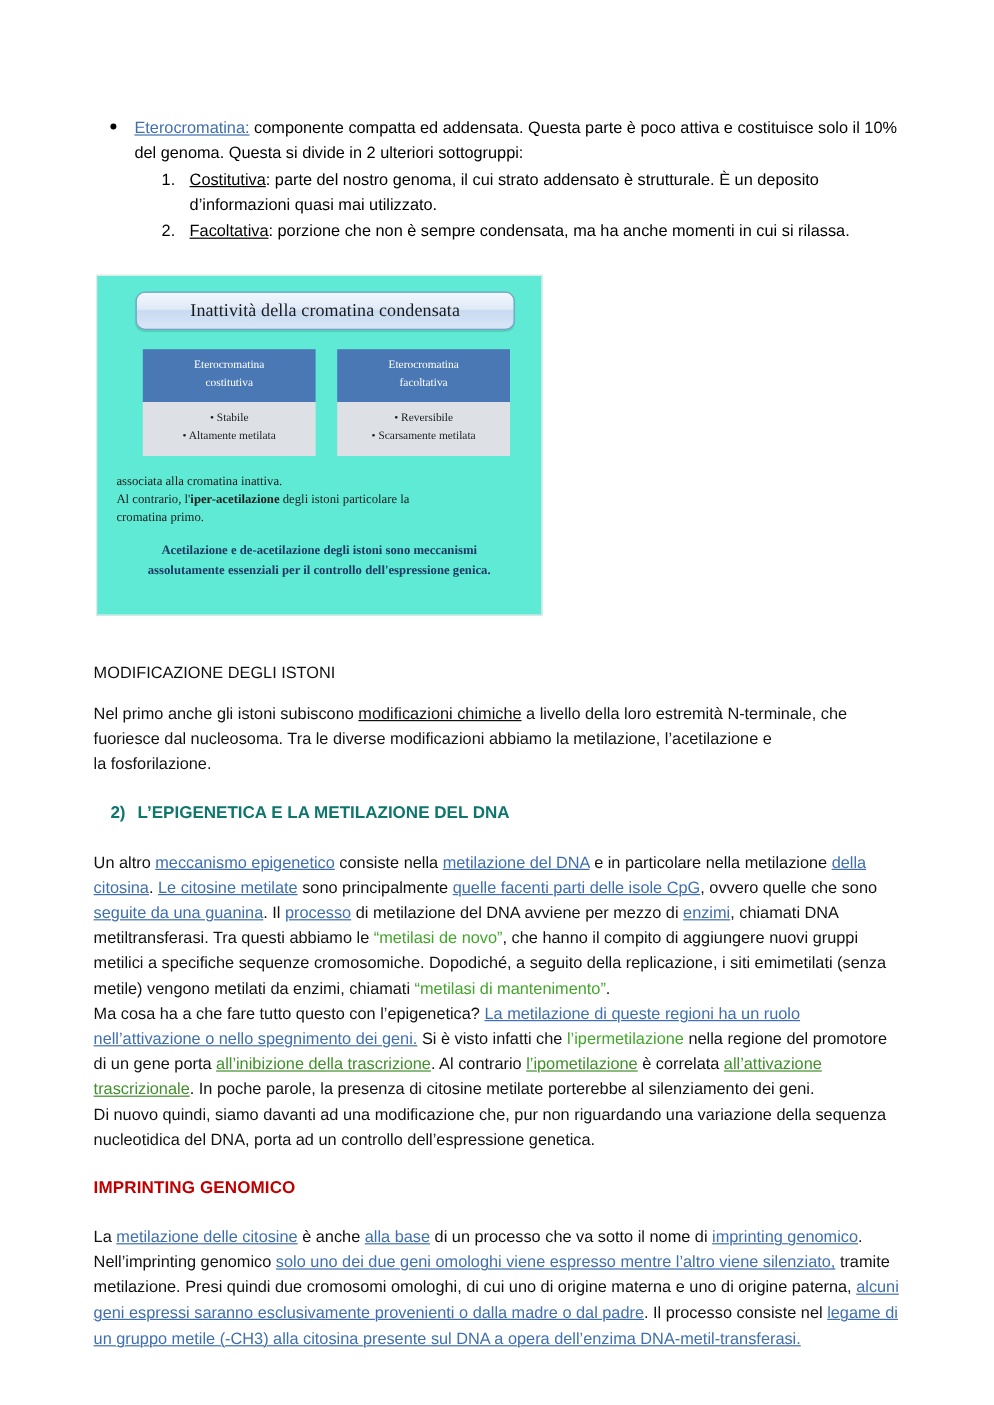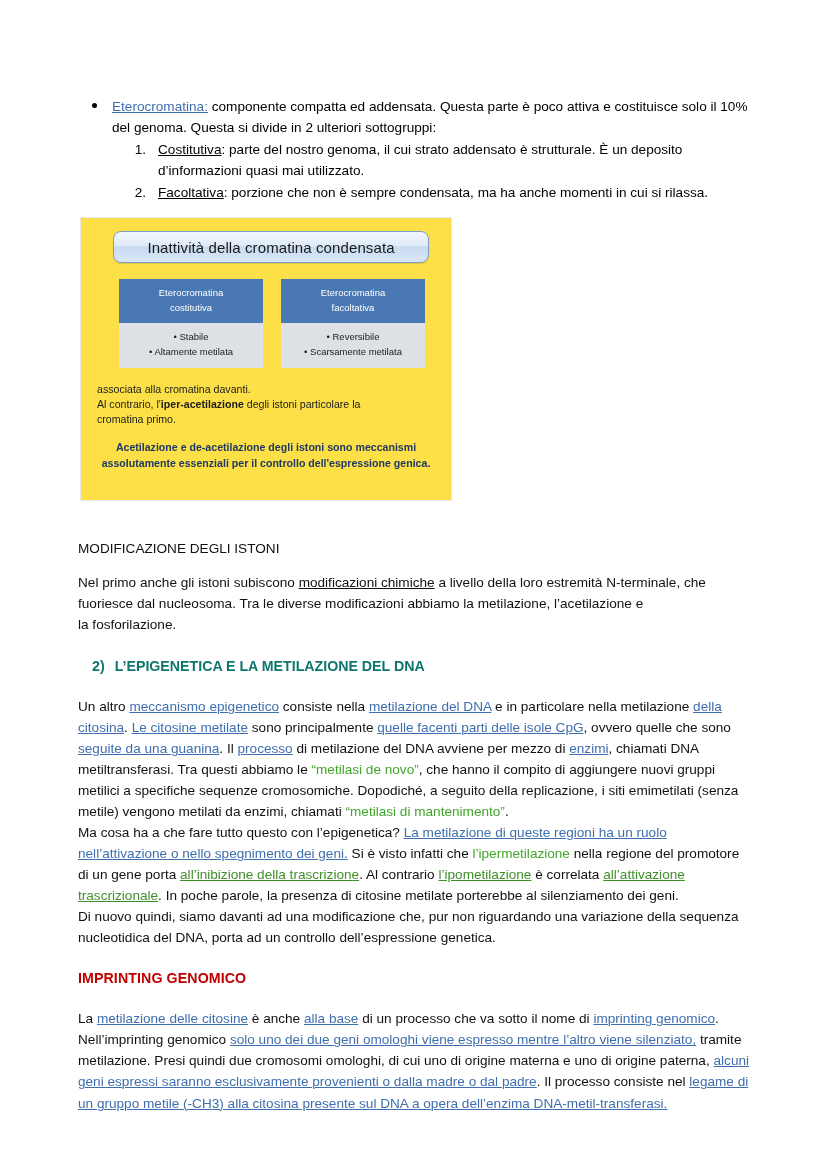--- a/index.html
+++ b/index.html
@@ -84,26 +84,27 @@
     left: 6px;
     top: 0;
     width: 20px;
     text-align: right;
   }
 
   
   .slide-img {
     position: relative;
     width: 372px;
-    margin: 14px 0 0 2px;
-    background: #fde047;
+    margin: 26px 0 0 2px;
+    background: #5eead4;
     border: 1px solid #e8e8e8;
     padding: 10px 10px 8px 10px;
     box-sizing: border-box;
     height: 284px;
+    font-family: Liberation Serif, serif;
   }
   .banner {
     margin: 3px auto 0 22px;
     width: 314px;
     height: 30px;
     border: 1px solid #7c9fc9;
     border-radius: 8px;
     background: linear-gradient(to bottom, #f2f7fd 0%, #dfeaf8 45%, #c9dbf1 50%, #d9e6f7 100%);
     display: flex;
     align-items: center;
@@ -230,21 +231,21 @@
           <div class="box-body">
             <ul>
               <li>Reversibile</li>
               <li>Scarsamente metilata</li>
             </ul>
           </div>
         </div>
       </div>
 
       <div class="img-text">
-        <div>associata alla cromatina davanti.</div>
+        <div>associata alla cromatina inattiva.</div>
         <div><span>Al contrario, l'</span><span class="b">iper-acetilazione</span><span> degli istoni particolare la</span></div>
         <div>cromatina primo.</div>
       </div>
 
       <div class="img-note">
         <div>Acetilazione e de-acetilazione degli istoni sono meccanismi</div>
         <div>assolutamente essenziali per il controllo dell'espressione genica.</div>
       </div>
     </div>
 

